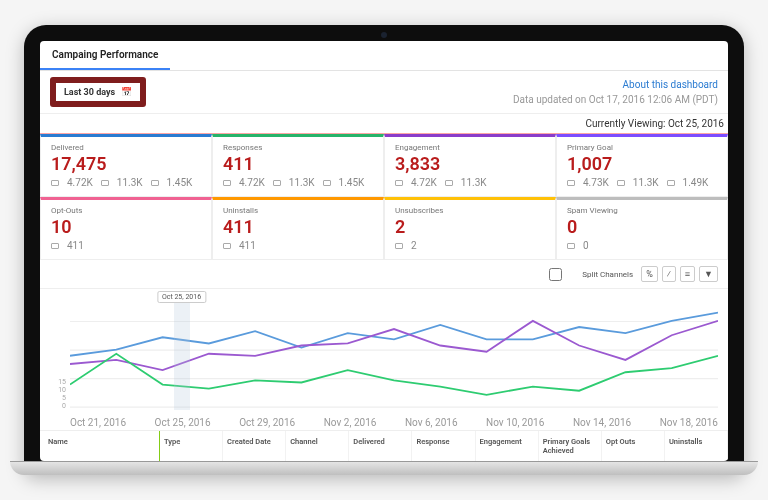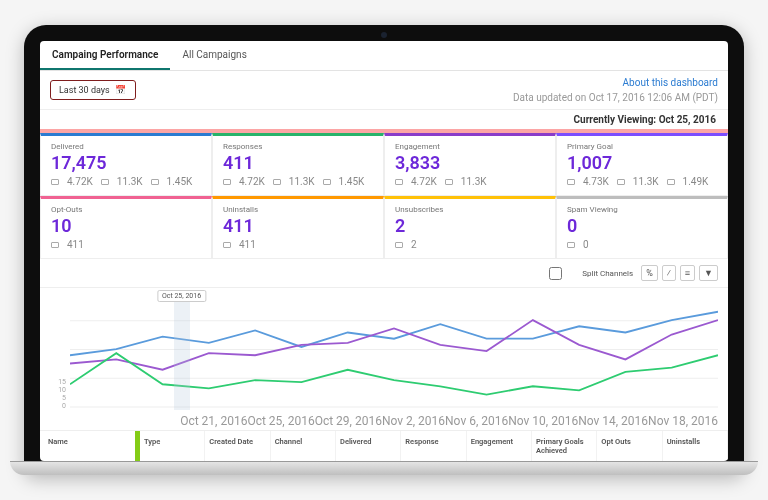--- a/index.html
+++ b/index.html
@@ -30,67 +30,66 @@
     display:flex; flex-direction:column;
   }
   .base {
     height:14px; background:linear-gradient(#e5e5e5,#bfbfbf);
     margin:0 -30px; border-radius:0 0 16px 16px;
     border-top:1px solid #999;
   }
   
   .tabs { display:flex; border-bottom:1px solid #e3e3e3; font-size:10px; color:#555; }
   .tab { padding:8px 12px; cursor:pointer; }
-  .tab.active { font-weight:600; border-bottom:2px solid #0f766e; color:#222; }
+  .tab.active { font-weight:600; border-bottom:2px solid #3b82f6; color:#222; }
   
   .toolbar { display:flex; justify-content:space-between; align-items:center; padding:6px 10px; border-bottom:1px solid #eee;}
   .dropdown {
     display:flex; align-items:center; gap:6px; font-size:9px; color:#333;
-    border:1px solid #7f1d1d; border-radius:3px; padding:4px 8px; background:#fff;
+    border:6px solid #7f1d1d; border-radius:3px; padding:4px 8px; background:#fff;font-weight:bold;
   }
   .meta-right { text-align:right; font-size:10px; }
   .meta-right a { color:#2a7bd1; text-decoration:none; }
   .meta-right .ts { color:#999; margin-top:4px; }
-  .viewing { text-align:right; font-size:10px; font-weight:700; color:#333; padding:4px 12px; border-bottom:4px solid #fca5a5;}
+  .viewing { text-align:right; font-size:10px; font-weight:400; color:#333; padding:4px 4px; border-bottom:1px solid #fca5a5;}
   
   .cards { display:grid; grid-template-columns:repeat(4,1fr); }
   .card { border:1px solid #eee; border-top-width:3px; padding:6px 10px 8px; }
   .card .lbl { font-size:8px; color:#777; }
-  .card .val { font-size:18px; font-weight:600; color:#6d28d9; margin-top:1px;}
+  .card .val { font-size:18px; font-weight:600; color:#b91c1c; margin-top:1px;}
   .card .sub { display:flex; gap:8px; font-size:10px; color:#888; margin-top:3px; align-items:center;}
   .smicon { width:8px; height:6px; border:1px solid #aaa; border-radius:1px; display:inline-block;}
   .c0{border-top-color:#2a7bd1}.c1{border-top-color:#27b36a}.c2{border-top-color:#8a3cc9}.c3{border-top-color:#7c4dff}
   .c4{border-top-color:#f06292}.c5{border-top-color:#ff9800}.c6{border-top-color:#ffc107}.c7{border-top-color:#bdbdbd}
   
   .chart-ctrl { display:flex; justify-content:flex-end; align-items:center; gap:4px; padding:6px 10px; font-size:8px; color:#555; border-bottom:1px solid #eee;}
   .chart-ctrl .chk { display:flex; align-items:center; gap:20px; margin-right:4px;}
   .mini-btn { border:1px solid #ccc; padding:2px 4px; border-radius:2px; background:#fff; font-size:9px; cursor:pointer;}
   
   .chart { position:relative; height:150px; padding:4px 10px 0 30px; }
   .chart svg { width:100%; height:100%; }
   .chart .ylabels { position:absolute; left:4px; top:0; bottom:20px; width:22px; display:flex; flex-direction:column; justify-content:flex-end; font-size:7px; color:#aaa; text-align:right;}
-  .chart .xlabels { position:absolute; left:30px; right:10px; bottom:2px; display:flex; justify-content:flex-end; font-size:12px; color:#999;}
+  .chart .xlabels { position:absolute; left:30px; right:10px; bottom:2px; display:flex; justify-content:space-between; font-size:10px; color:#999;}
   .tooltip { position:absolute; top:2px; left:40%; transform:translateX(-50%); background:#fff; border:1px solid #ccc; font-size:7px; padding:1px 4px; border-radius:2px; color:#555;}
   .highlight-bar { position:absolute; top:10px; bottom:20px; left:40%; width:16px; background:rgba(180,200,220,.25); transform:translateX(-50%);}
   
   .tbl { border-top:1px solid #eee; display:flex; font-size:7.5px; color:#555;}
-  .tbl .name { width:100px; padding:6px 8px; border-right:5px solid #84cc16; font-weight:600;}
+  .tbl .name { width:120px; padding:6px 8px; border-right:1px solid #84cc16; font-weight:600;}
   .tbl .cols { flex:1; display:grid; grid-template-columns:repeat(9,1fr); }
   .tbl .cols div { padding:6px 4px; text-align:left; border-right:1px solid #f2f2f2; font-weight:600;}
 </style>
 </head>
 <body>
 
 <div class="laptop">
   <div class="camera"></div>
   <div class="screen">
 
     <div class="tabs">
       <div class="tab active">Campaing Performance</div>
-      <div class="tab">All Campaigns</div>
     </div>
 
     <div class="toolbar">
       <div class="dropdown">
         <span>Last 30 days</span>
         <span>📅</span>
       </div>
       <div class="meta-right">
         <a href="#">About this dashboard</a>
         <div class="ts">Data updated on Oct 17, 2016 12:06 AM (PDT)</div>

